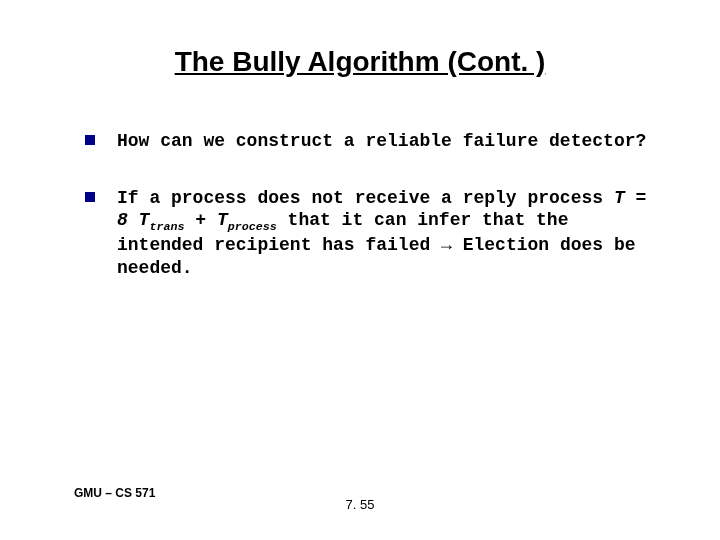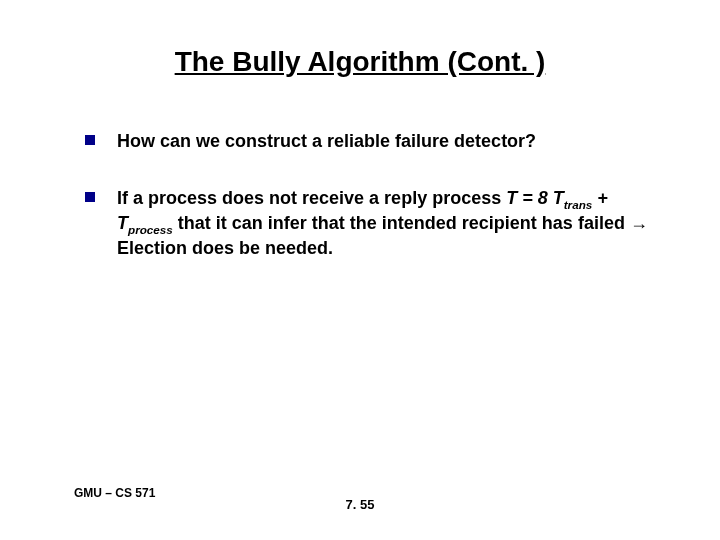--- a/index.html
+++ b/index.html
@@ -34,20 +34,21 @@
     left: 85px;
     right: 60px;
   }
   .bullet {
     display: flex;
     align-items: flex-start;
     font-size: 18px;
     font-weight: bold;
     line-height: 1.25;
     margin-bottom: 34px;
+    font-family: Liberation Mono, monospace;
   }
   .marker {
     width: 10px;
     height: 10px;
     background: #000088;
     flex: 0 0 10px;
     margin-top: 5px;
     margin-right: 22px;
   }
   .bullet-text {
@@ -62,21 +63,21 @@
     font-size: 12px;
     font-weight: bold;
   }
   .footer-center {
     position: absolute;
     left: 0;
     width: 100%;
     text-align: center;
     bottom: 28px;
     font-size: 13px;
-    font-weight: bold;
+    font-weight: normal;
   }
 </style>
 </head>
 <body>
 
 <div class="slide">
 
   <div class="title">The Bully Algorithm (Cont. )</div>
 
   <div class="content">

